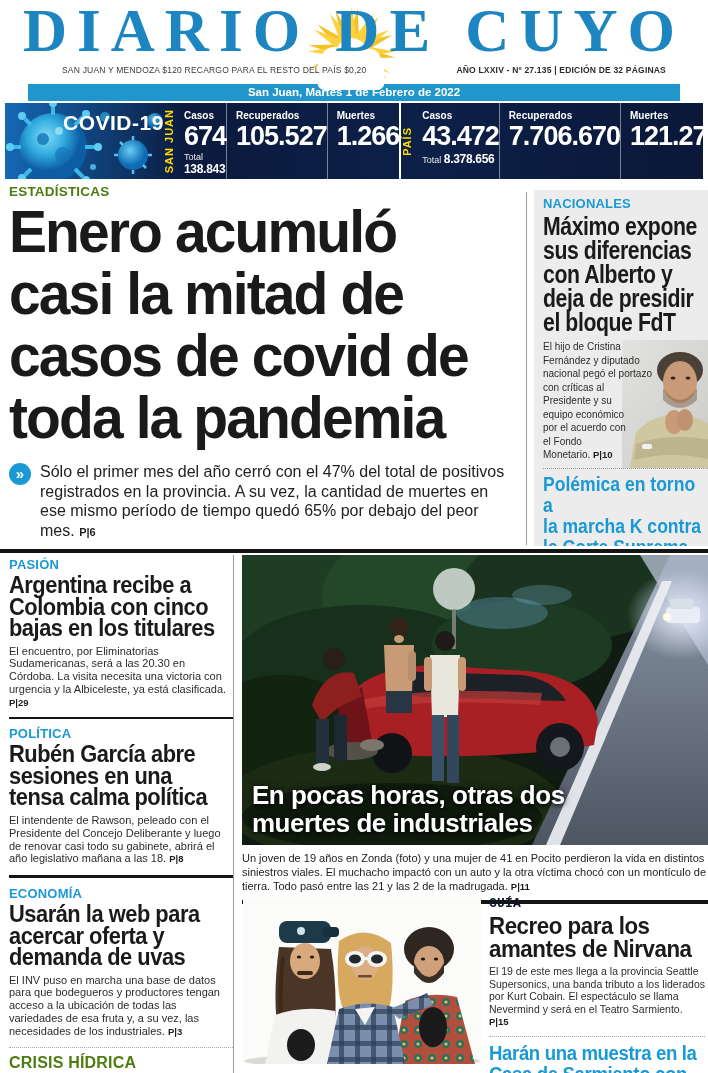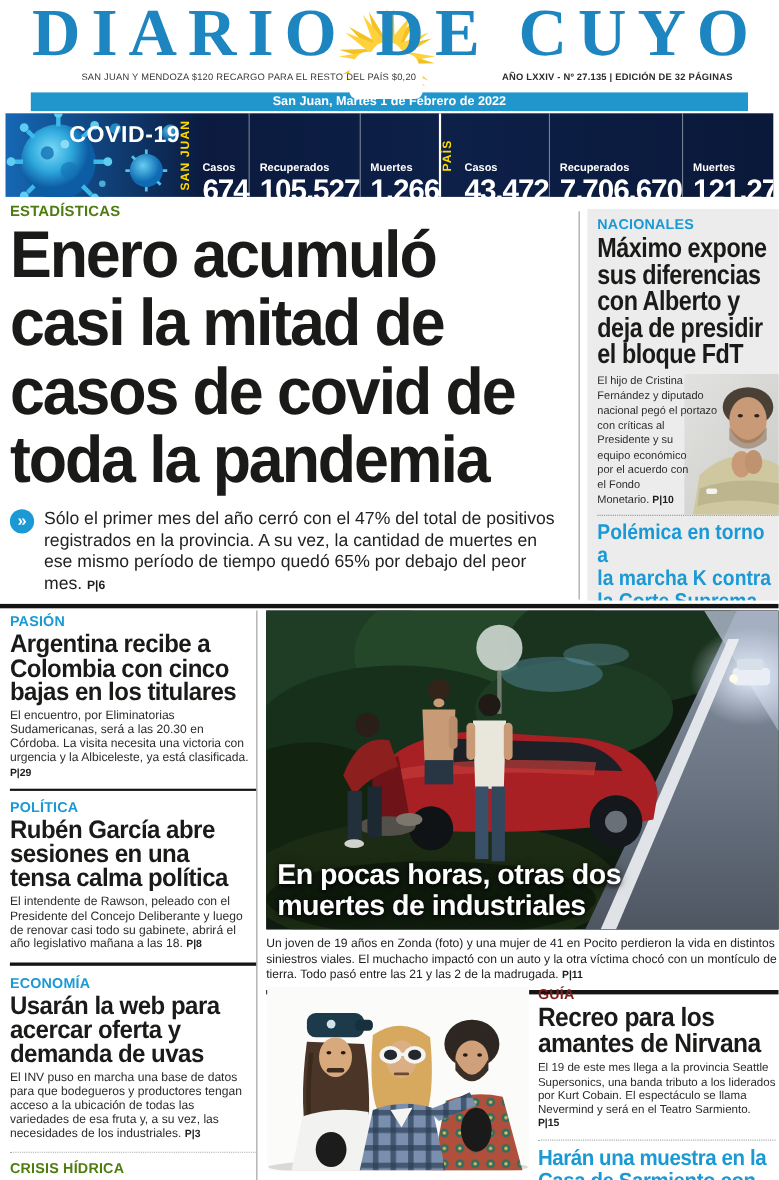--- a/index.html
+++ b/index.html
@@ -1,21 +1,21 @@
 <!DOCTYPE html>
 <html><head>
 <meta charset="utf-8">
 <style>
   * { margin:0; padding:0; box-sizing:border-box; }
   html,body { background:#ffffff; }
   body { font-family:"Liberation Sans", sans-serif; color:#1d1d1b; }
   #page { position:relative; width:708px; height:1073px; background:#fff; overflow:hidden; margin:0 auto; }
 
   
-  #masthead { position:absolute; left:0; top:0; width:708px; height:101px;padding-left:12px; }
+  #masthead { position:absolute; left:0; top:0; width:708px; height:101px; }
   .sun-wrap { position:absolute; left:50%; top:4px; transform:translateX(-52%); z-index:1; }
   .masthead-title { position:relative; z-index:2; text-align:center;
     font-family:"Liberation Serif", serif; font-weight:bold; font-size:61px; line-height:62px;
     letter-spacing:10px; color:#1d86c0; white-space:nowrap; }
   .masthead-info { position:relative; z-index:2; display:flex; justify-content:space-between;
     padding:3px 42px 0 62px; font-size:8.5px; color:#3a3a3a; letter-spacing:.2px; }
   .masthead-info .ed { font-weight:bold; color:#2a2a2a; }
   .date-bar { position:absolute; left:28px; right:28px; top:84px; height:17px; background:#2196cc;
     color:#fff; font-weight:bold; font-size:11.5px; text-align:center; line-height:17px; }
 
@@ -25,30 +25,30 @@
     overflow:hidden; color:#fff; }
   #covid .virus-art { position:absolute; left:0; top:0; }
   .covid-title { position:absolute; left:58px; top:8px; font-size:21px; font-weight:bold; letter-spacing:.5px; }
   .cstats { position:absolute; left:158px; top:0; right:0; bottom:0; display:flex; }
   .vlabel { width:21px; display:flex; align-items:center; justify-content:center; border-left:1px solid rgba(255,255,255,.55); }
   .vlabel.strong { border-left:2px solid #ffffff; }
   .vlabel span { writing-mode:vertical-rl; transform:rotate(180deg); color:#ffd800;
     font-weight:bold; font-size:11px; letter-spacing:1px; white-space:nowrap; }
   .ccol { padding:7px 0 0 9px; border-left:1px solid rgba(255,255,255,.45); }
   .ccol:first-of-type, .ccol.nb { border-left:none; }
-  .clabel { font-size:10px; font-weight:bold; margin-bottom:1px;margin-top:37px; }
+  .clabel { font-size:10px; font-weight:bold; margin-bottom:1px; }
   .cnum { font-size:27px; font-weight:bold; letter-spacing:-1px; line-height:28px; }
   .ctotal { font-size:9px; margin-top:2px; color:#e8e8e8; }
   .ctotal .tnum { font-size:12px; font-weight:bold; color:#fff; letter-spacing:-.3px; }
   .w-cs{width:84px;} .w-rs{width:103px;} .w-ms{width:73px;} .w-cp{width:97px;} .w-rp{width:124px;} .w-mp{flex:1;}
 
   
   .kicker { font-weight:bold; font-size:13px; letter-spacing:.2px; color:#1a99d5; }
   .kicker.dark { color:#4d7c0f; }
-  .kicker.red { color:#7f1d1d; }
+  .kicker.red { color:#0f172a;font-family:Liberation Mono, monospace; }
   .hl { font-weight:bold; color:#1a1a19; white-space:pre-line; transform-origin:0 0; }
   .blue-hl { font-weight:bold; color:#1a99d5; white-space:pre-line; transform-origin:0 0; }
   .body-txt { color:#2c2c2c; }
   .pref { font-weight:bold; color:#1d1d1b; }
   .dotted { border-top:1px dotted #a9a9a9; }
   .black-rule { background:#141414; }
 
   
   #lead { position:absolute; left:9px; top:184px; width:515px; }
   #lead .kicker { font-size:13.5px; }
@@ -285,21 +285,21 @@
     <div class="black-rule rule-m"></div>
     <div class="story">
       <div class="kicker">ECONOMÍA</div>
       <div class="hl hl3">Usarán la web para
 acercar oferta y
 demanda de uvas</div>
       <div class="body-txt"><span>El INV puso en marcha una base de datos para que bodegueros y productores tengan acceso a la ubicación de todas las variedades de esa fruta y, a su vez, las necesidades de los industriales.</span> <span class="pref">P|3</span></div>
     </div>
     <div class="dotted"></div>
     <div class="story">
-      <div class="kicker dark" style="font-size:13px;">CRISIS HÍDRICA</div>
+      <div class="kicker dark" style="font-size:16px;">CRISIS HÍDRICA</div>
       <div class="blue-hl crisis-hl"><span>En Hidráulica prometen
 ayudar a todas las uniones
 vecinales por el agua</span></div>
     </div>
   </div>
 
   <div id="vdiv-low" class="vdiv"></div>
 
   <div id="photo-story">
     <div class="crash">

